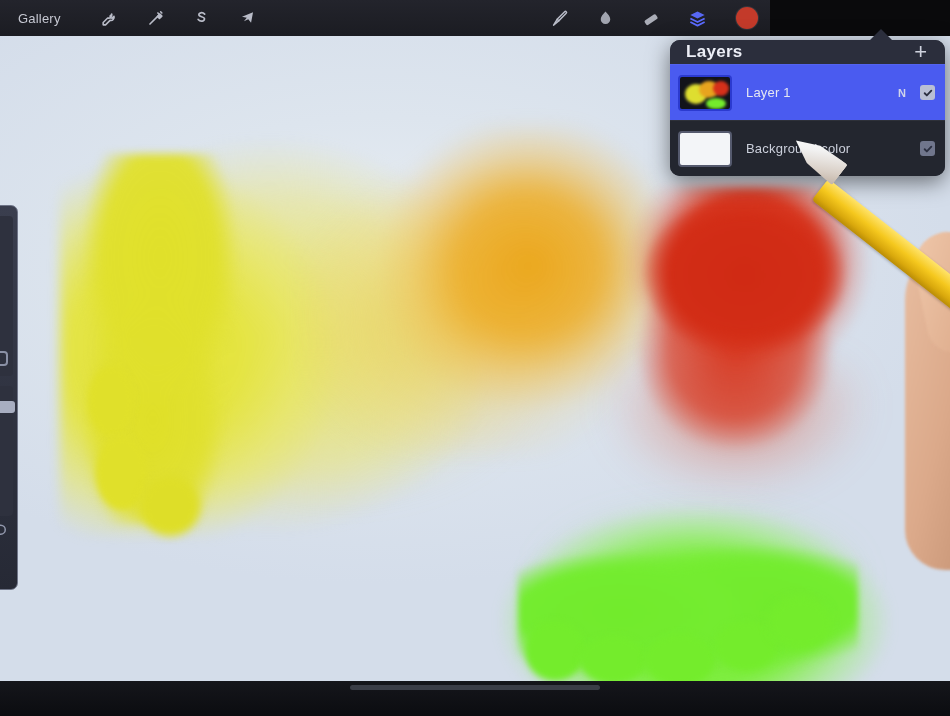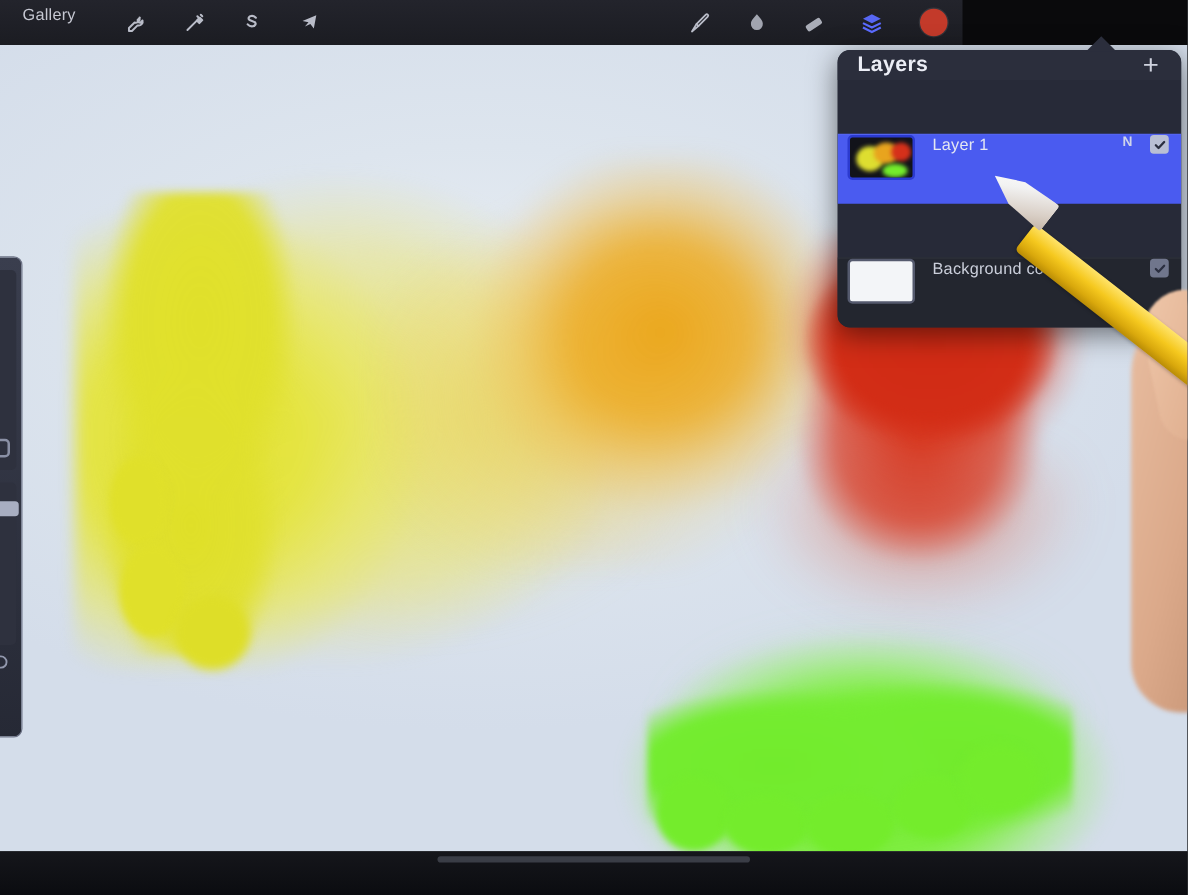--- a/index.html
+++ b/index.html
@@ -93,21 +93,21 @@
   #green-blob-d{ left:715px;top:585px;width:62px;height:50px;border-radius:50%;background:#74ec2c;filter:blur(3px);}
   #green-blob-e{ left:768px;top:560px;width:64px;height:54px;border-radius:50%;background:#74ec2c;filter:blur(4px);}
   #yellow-blob-a{ left:88px;top:330px;width:46px;height:70px;border-radius:50%;background:#e0e02a;filter:blur(3px);}
   #yellow-blob-b{ left:96px;top:400px;width:52px;height:74px;border-radius:50%;background:#e0e02a;filter:blur(3px);}
   #yellow-blob-c{ left:140px;top:440px;width:60px;height:60px;border-radius:50%;background:#dede28;filter:blur(4px);}
 
   
   #toolbar{
     position:absolute; left:0; top:0; width:770px; height:36px;
     background:linear-gradient(#23242c,#1b1c22);
-    display:flex; z-index:40;
+    display:flex; align-items:center; z-index:40;
   }
   #gallery-button{
     color:#c6c8d2; font-size:13px; margin-left:10px; padding:4px 8px; letter-spacing:.2px;
   }
   .tool-icon{
     width:34px; height:26px; margin:0 6px; display:flex; align-items:center; justify-content:center;
     color:#b9bcc8;
   }
   .tool-icon svg{ width:19px; height:19px; display:block; }
   #tools-left{ display:flex; align-items:center; margin-left:18px; }
@@ -130,23 +130,22 @@
     border-bottom:12px solid #2b2e3c;
   }
   #layers-header{
     height:24px; display:flex; align-items:center; justify-content:space-between;
     padding:0 16px; background:#2b2e3c;
   }
   #layers-title{ color:#eceef6; font-size:17px; font-weight:bold; letter-spacing:.3px; }
   #add-layer-button{ color:#cfd2de; font-size:22px; line-height:1; font-weight:300; padding:0 2px; }
 
   .layer-row{
-    display:flex; height:56px; padding:0 10px 0 8px;
+    display:flex; align-items:center; height:56px; padding:0 10px 0 8px;
     border-top:1px solid rgba(255,255,255,.05);
-    margin-top:43px;
   }
   .layer-row.selected{ background:#4a5bf0; }
   .layer-row.background{ background:#23262f; }
   .layer-thumb{
     width:54px; height:36px; border-radius:4px; flex:none;
     border:2px solid #3a3f55; background:#12131a; overflow:hidden; position:relative;
   }
   .layer-row.selected .layer-thumb{ border-color:#2b3ad0; }
   .layer-thumb.white{ background:#f3f5f8; border-color:#555a6e; }
   .t-y{position:absolute;left:5px;top:7px;width:22px;height:20px;border-radius:50%;background:#dede30;filter:blur(1.5px);}

